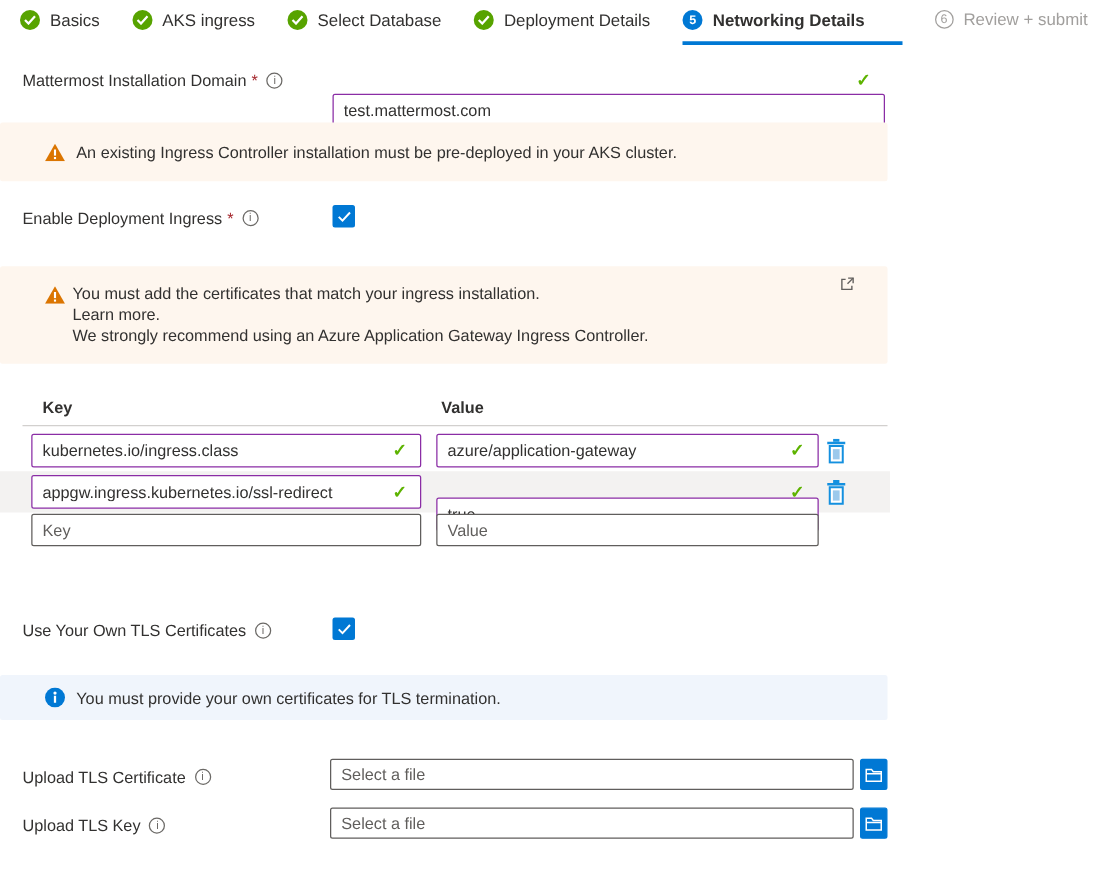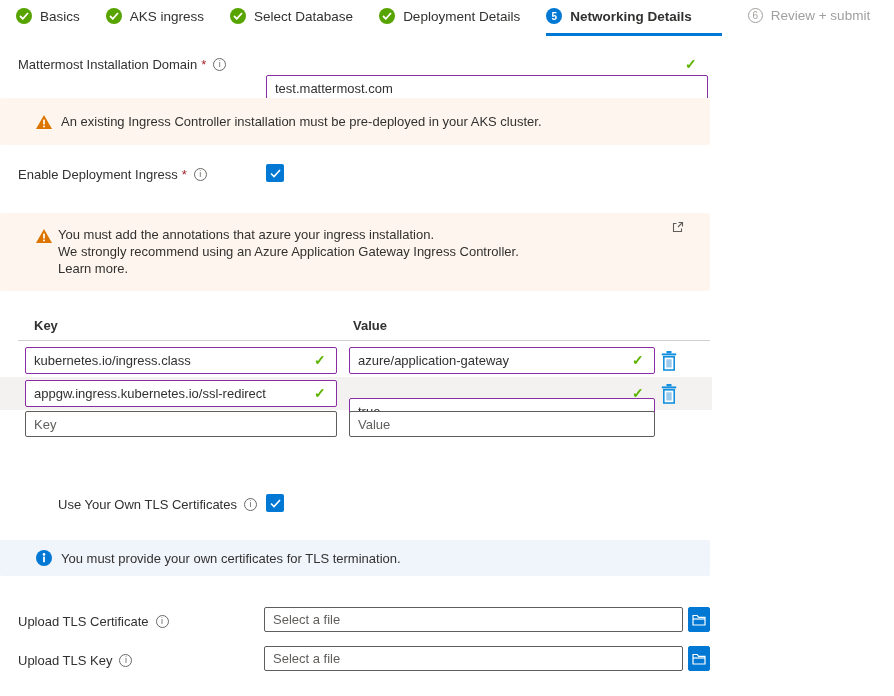--- a/index.html
+++ b/index.html
@@ -131,23 +131,23 @@
 
   <div class="banner banner-warning" style="top:213px; height:78px;">
     <span class="banner-abs-icon">
       <svg width="16" height="14" viewBox="0 0 16 14">
           <path d="M8 0 L16 14 H0 Z" fill="#db7500"></path>
           <rect x="7.15" y="4.6" width="1.7" height="4.9" fill="#fff"></rect>
           <rect x="7.15" y="10.6" width="1.7" height="1.7" fill="#fff"></rect>
         </svg>
     </span>
     <div class="banner-lines">
-      <div>You must add the annotations that azure your ingress installation.</div>
+      <div>You must add the certificates that match your ingress installation.</div>
+      <div>Learn more.</div>
       <div>We strongly recommend using an Azure Application Gateway Ingress Controller.</div>
-      <div>Learn more.</div>
     </div>
     <button class="popout-btn">
       <svg width="12" height="12" viewBox="0 0 12 12" fill="none" stroke="#605e5c" stroke-width="1.1">
         <path d="M4.5 2.5 H1.5 V10.5 H9.5 V7.5"></path>
         <path d="M6.5 1.5 H10.5 V5.5"></path>
         <path d="M10.5 1.5 L6 6"></path>
       </svg>
     </button>
   </div>
 
@@ -178,21 +178,21 @@
       <rect x="5.5" y="0" width="5" height="2.4" fill="#1490df"></rect>
       <rect x="0.8" y="2.4" width="14.4" height="2" fill="#1490df"></rect>
       <rect x="2.8" y="5.8" width="10.4" height="13.2" fill="#fff" stroke="#1490df" stroke-width="1.6"></rect>
       <rect x="5.3" y="8.3" width="5.4" height="8.2" fill="#9cc9ec"></rect>
     </svg>
   </button>
 
   <input class="txt-input" style="left: 25px; top: 411px; width: 312px; height: 26px;" placeholder="Key">
   <input class="txt-input" style="left: 349px; top: 411px; width: 306px; height: 26px;" placeholder="Value">
 
-  <div class="flabel" style="top:496px;margin-left:40px;">
+  <div class="flabel" style="top:496px;">
     <span>Use Your Own TLS Certificates</span>
     <span class="info-icon">i</span>
   </div>
   <div class="checkbox" style="left:266px; top:494px;">
     <svg width="11" height="9" viewBox="0 0 11 9">
         <polyline points="1,4.5 4,7.5 10,1" fill="none" stroke="#fff" stroke-width="1.6"></polyline>
       </svg>
   </div>
 
   <div class="banner banner-info banner-center" style="top:540px; height:36px;">

